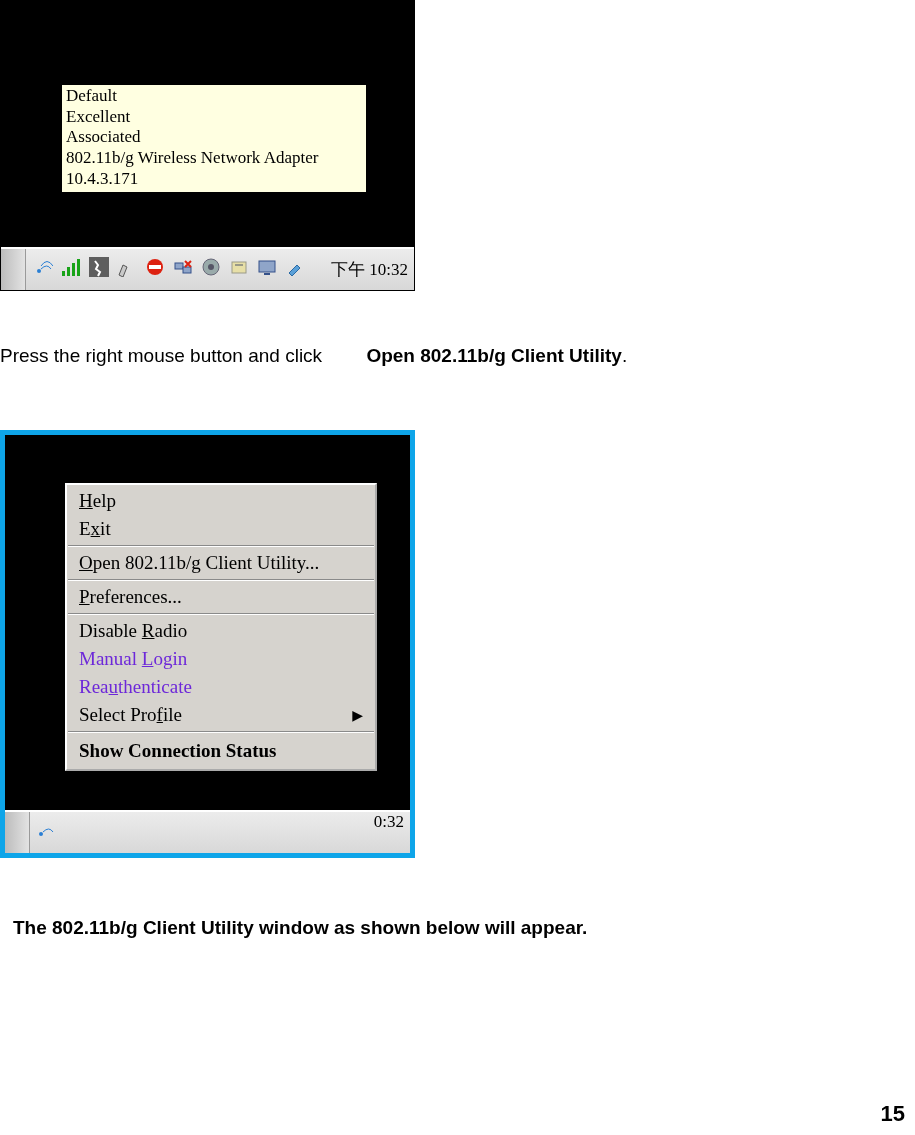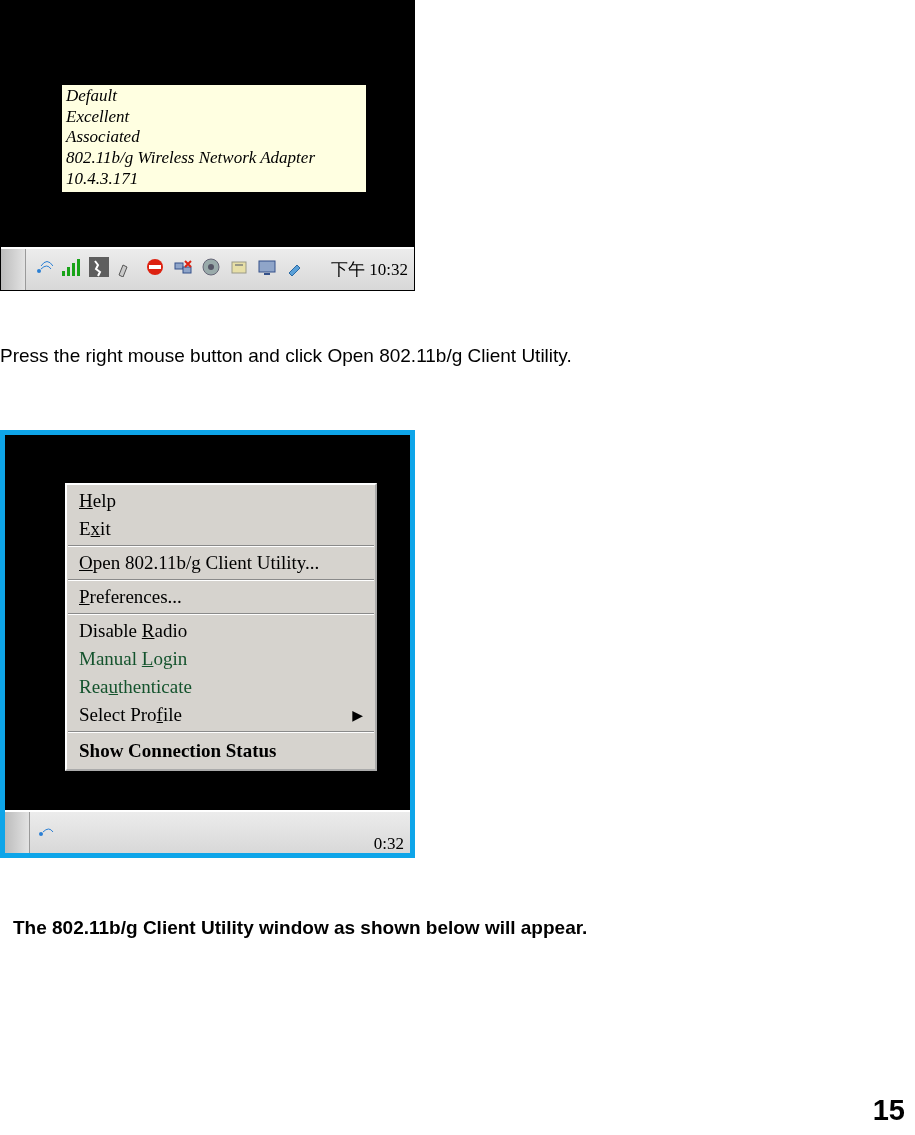--- a/index.html
+++ b/index.html
@@ -28,21 +28,20 @@
   .tooltip-box {
     position: absolute;
     left: 60px; top: 83px;
     width: 296px;
     background: #ffffe1;
     border: 1px solid #000;
     font-family: "Times New Roman", serif;
     font-size: 17px;
     line-height: 1.22;
     padding: 1px 4px 2px 4px;
-    font-style: italic;
   }
   .tray1 {
     position: absolute;
     left: 0; bottom: 0;
     width: 100%; height: 41px;
     background: linear-gradient(#ececec,#d8d8d8);
     border-top: 2px solid #fff;
     display: flex;
     align-items: center;
     margin-top: 18px;
@@ -75,21 +74,21 @@
     position: absolute;
     left: 0; top: 345px;
     width: 900px;
   }
   .instr2 {
     position: absolute;
     left: 13px; top: 917px;
     width: 900px;
     font-weight: bold;
   }
-  .bold { font-weight: normal; }
+  .bold { font-weight: bold; margin-left: 39px; }
   
   .shot2 {
     position: absolute;
     left: 0; top: 430px;
     width: 415px; height: 428px;
     background: #000;
     border: 5px solid #0ea5e9;
     box-sizing: border-box;
   }
   .ctx-menu {
@@ -100,21 +99,21 @@
     border: 2px outset #fff;
     font-family: "Times New Roman", serif;
     font-size: 19px;
     color: #000;
     padding: 2px 0;
   }
   .ctx-item {
     padding: 3px 12px 3px 12px;
     white-space: nowrap;
   }
-  .ctx-item.disabled { color: #14532d; }
+  .ctx-item.disabled { color: #6d28d9; }
   .ctx-item.boldline { font-weight: bold; padding-top:5px; padding-bottom:5px;}
   .ctx-sep {
     height: 0;
     border-top: 1px solid #8a8a8a;
     border-bottom: 1px solid #fff;
     margin: 2px 1px;
   }
   .ctx-item .arrow {
     float: right;
     font-size: 14px;
@@ -129,29 +128,29 @@
     border-top: 2px solid #fff;
   }
   .tray2 .left {
     position: absolute;
     left: 0; top: 0; bottom: 0; width: 24px;
     background: linear-gradient(90deg,#bcbcbc,#e3e3e3);
     border-right: 1px solid #9a9a9a;
   }
   .tray2-time {
     position: absolute;
-    right: 6px; top: 22px;
+    right: 6px; top: 0;
     font-family: "Times New Roman",serif;
     font-size: 17px;
   }
   
   .pagenum {
     position: absolute;
     right: 10px; bottom: 8px;
-    font-size: 29px;
+    font-size: 22px;
     font-weight: bold;
   }
 </style>
 </head>
 <body>
 
 <div class="page">
 
   <div class="shot1">
     <div class="tooltip-box">

